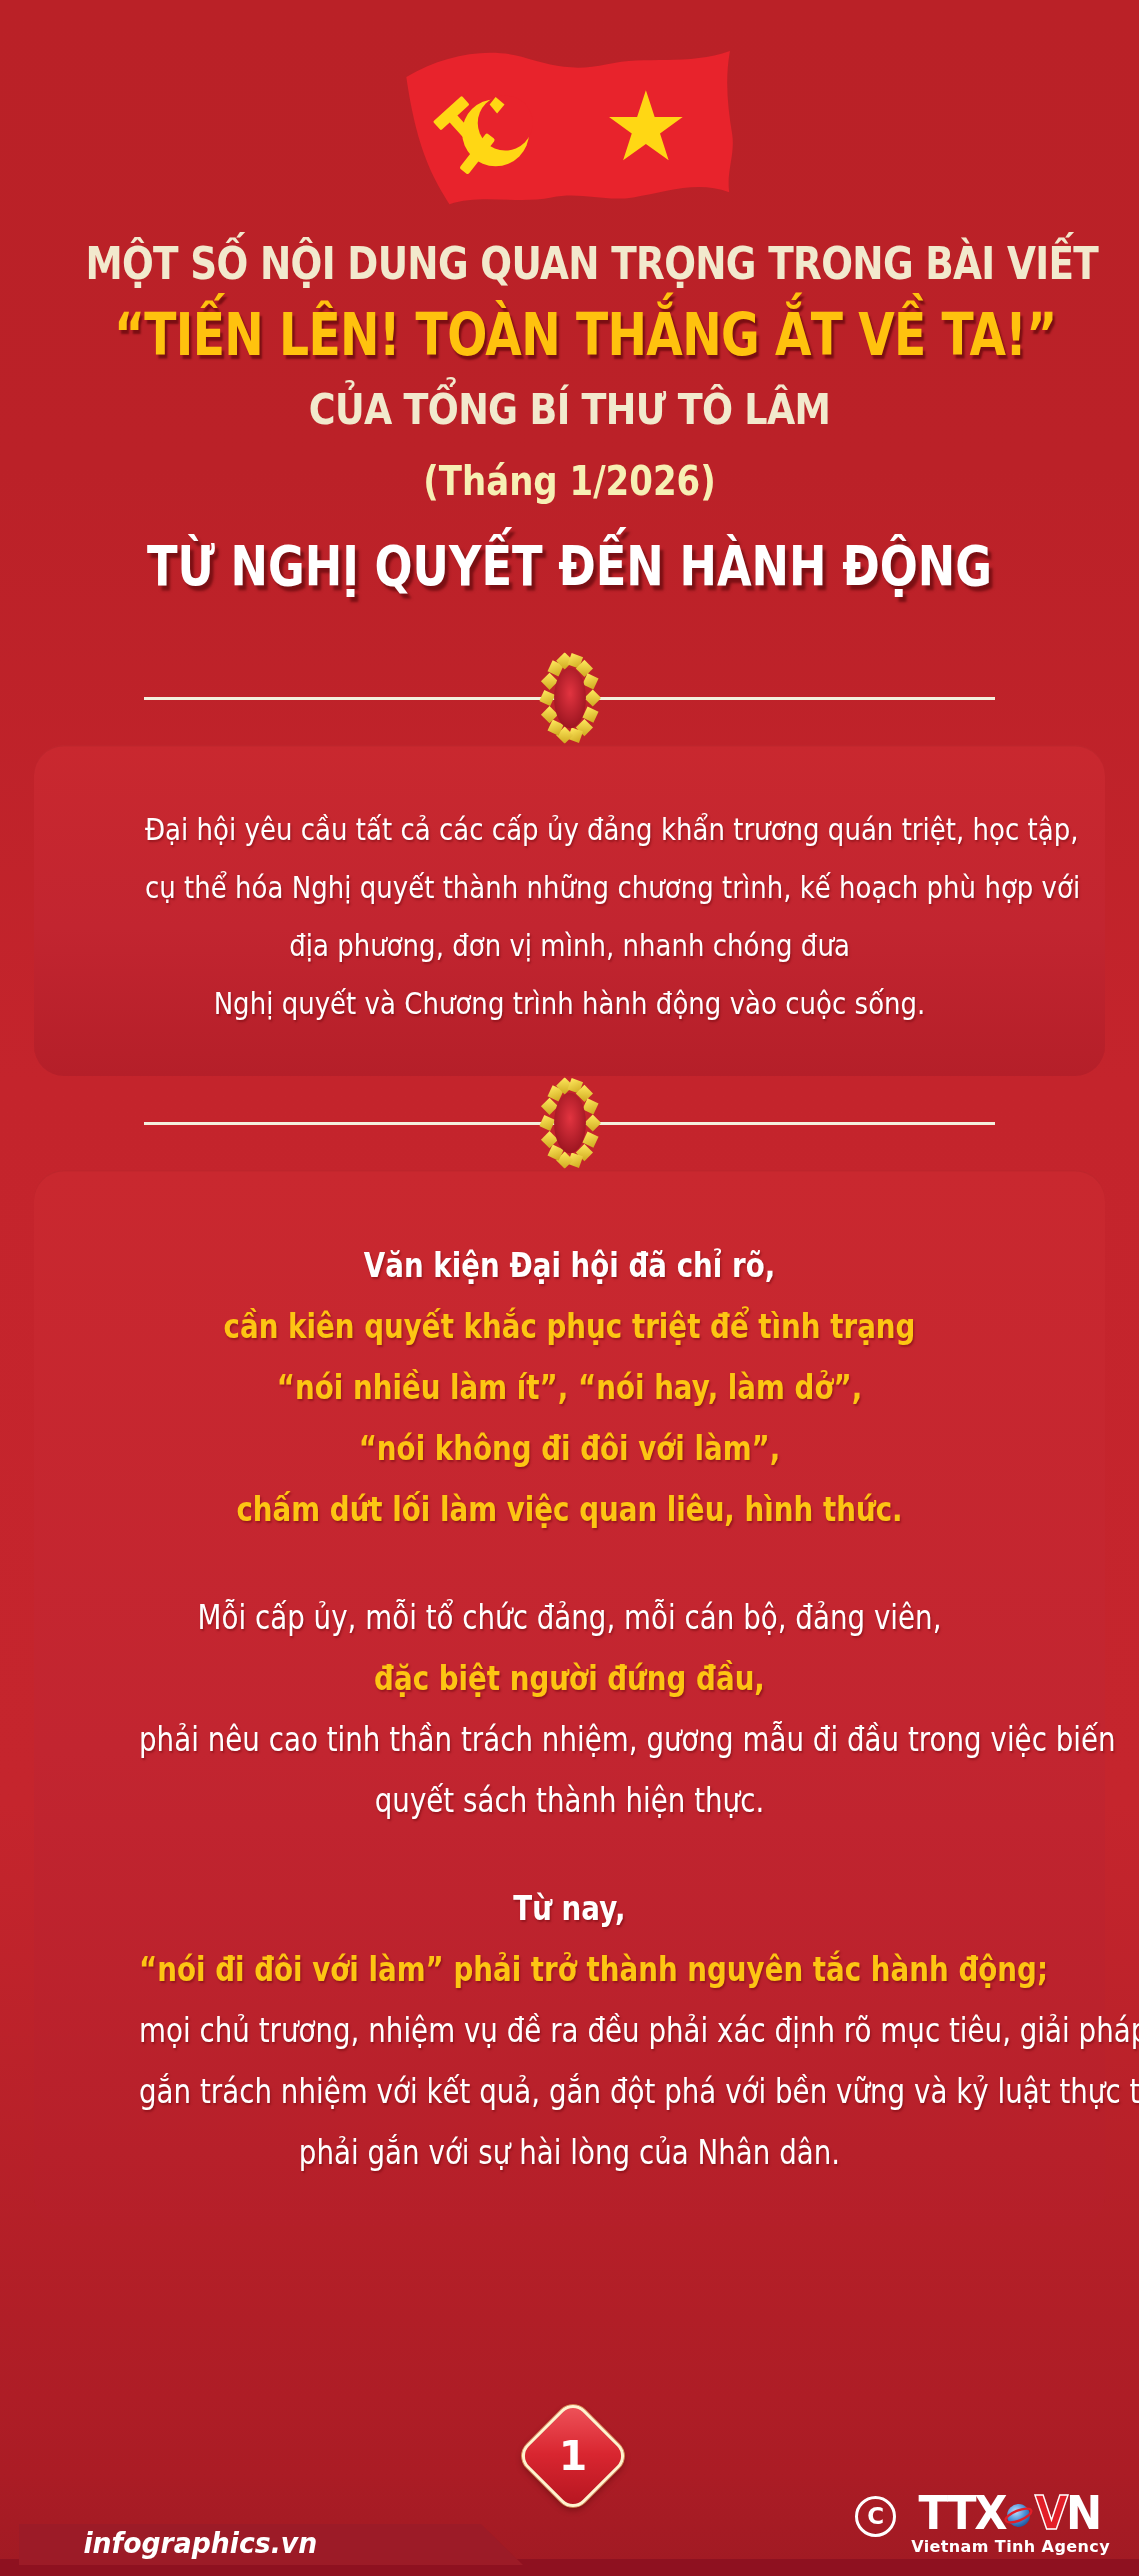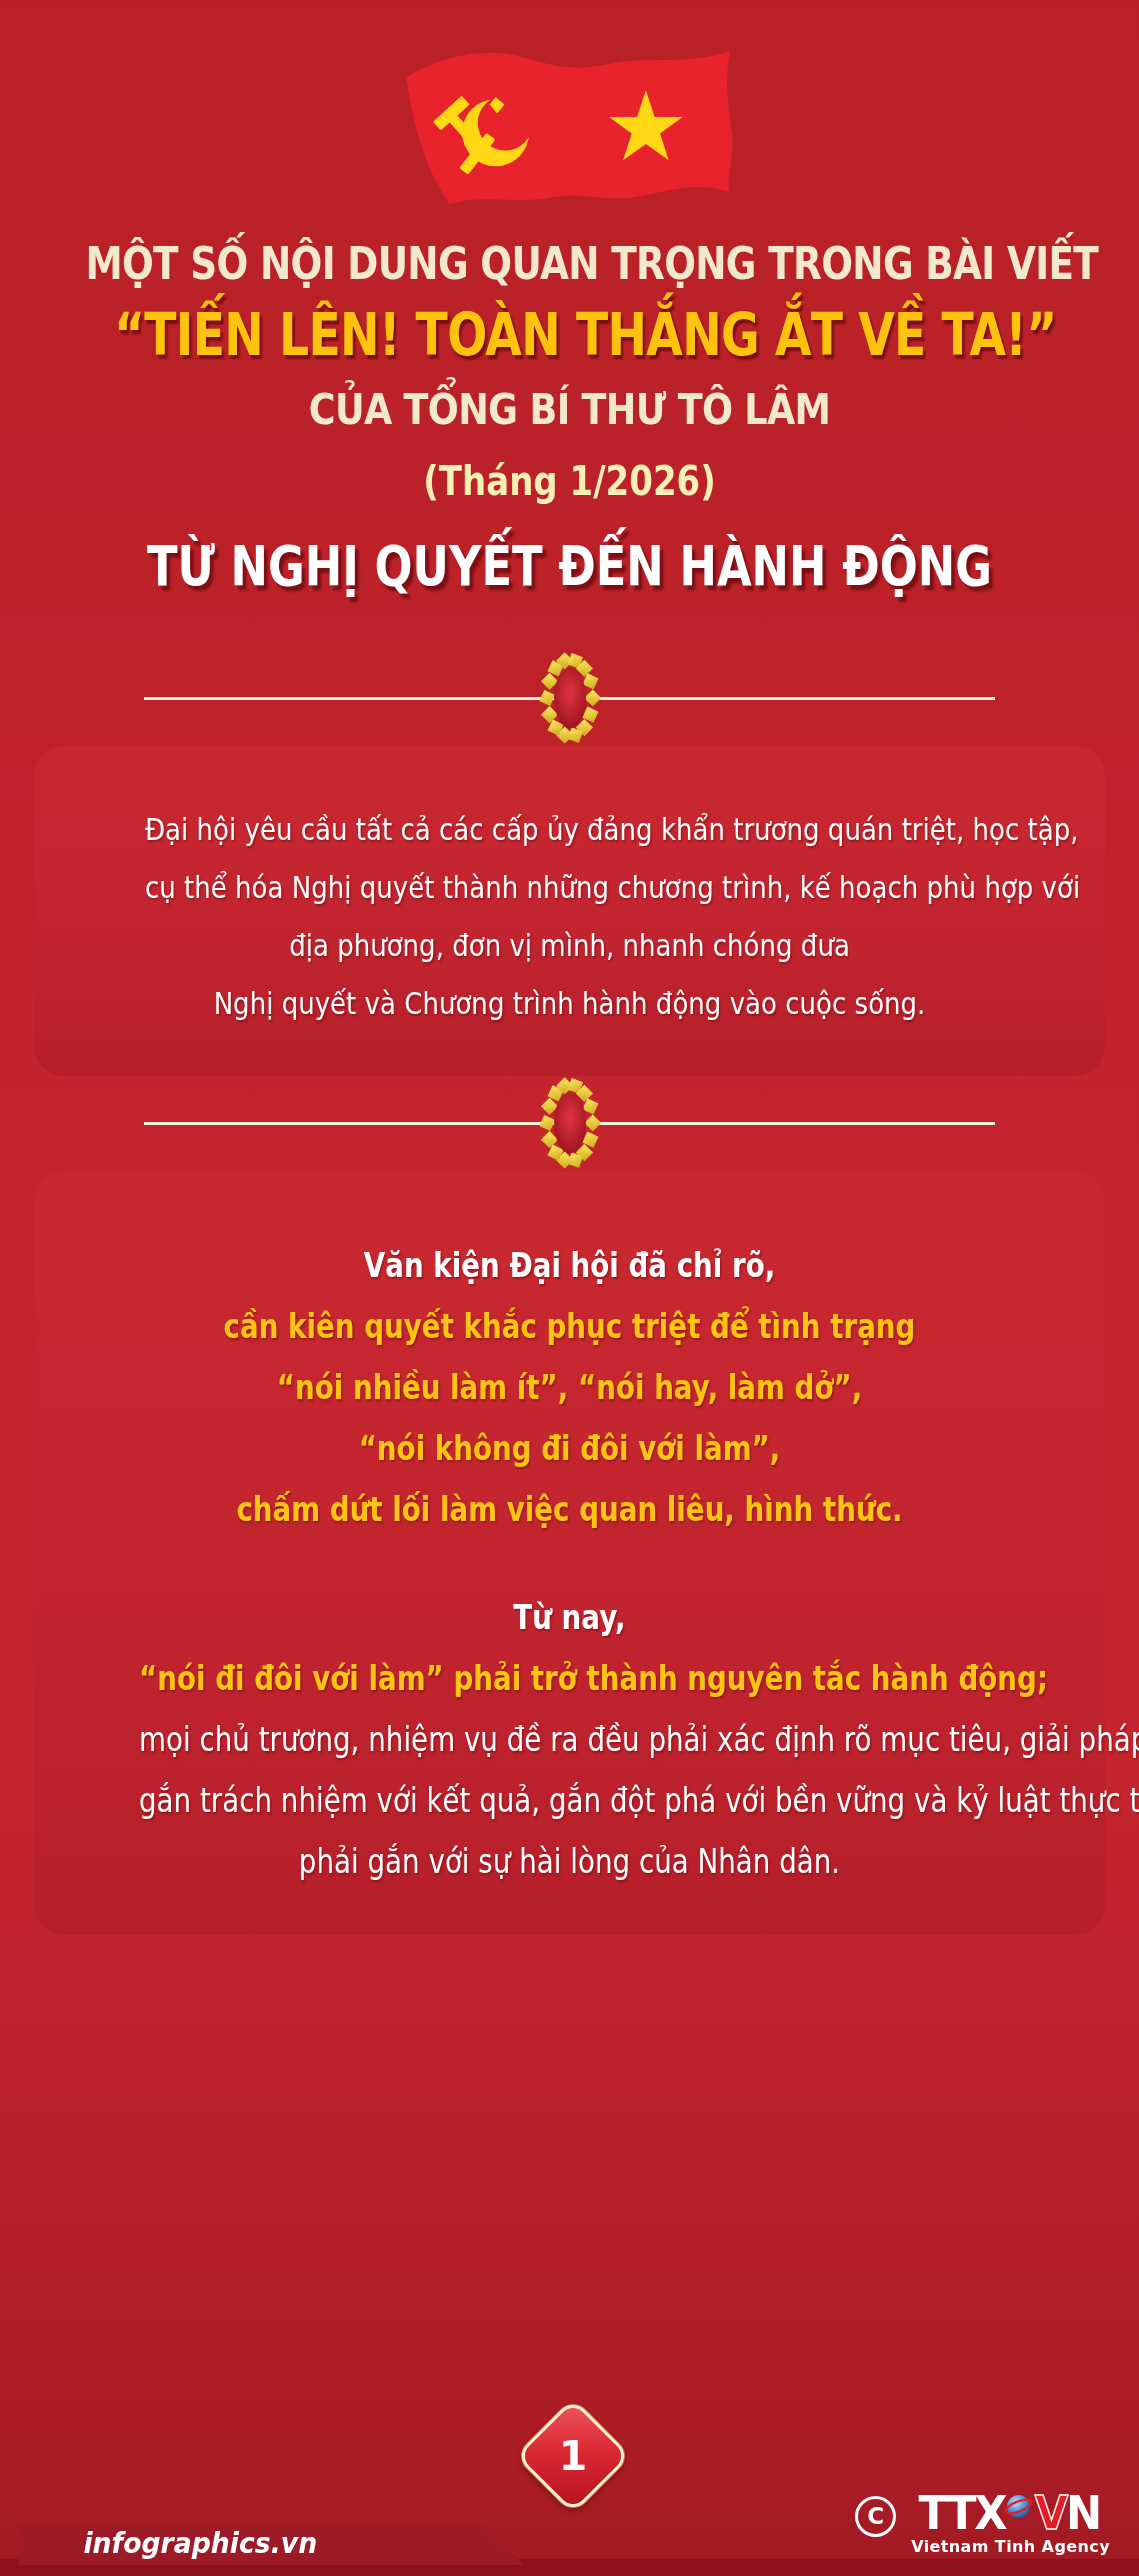--- a/index.html
+++ b/index.html
@@ -54,21 +54,21 @@
   .ribbon{position:absolute;left:0;bottom:11px;width:504px;height:41px;background:#9c1b27;
           -webkit-clip-path:polygon(0 0,462px 0,504px 100%,0 100%);
           clip-path:polygon(0 0,462px 0,504px 100%,0 100%);margin-left:19px;}
   .ribbon span{display:block;padding-left:70px;font-size:29px;font-style:italic;font-weight:bold;
                color:#ffffff;line-height:39px;transform:scaleX(.92);transform-origin:0 50%;}
   .agency{position:absolute;right:29px;bottom:20px;display:flex;align-items:center;}
   .copy-circle{width:35px;height:35px;border:3px solid #fff;border-radius:50%;
                text-align:center;line-height:35px;font-size:23px;font-weight:bold;color:#fff;
                margin-right:15px;margin-top:-10.6px;}
   .ttx-block{text-align:right;}
-  .ttx-row{display:flex;align-items:flex-start;line-height:1;}
+  .ttx-row{display:flex;align-items:center;line-height:1;}
   .ttx-letters{font-size:47px;font-weight:bold;color:#fff;letter-spacing:-2.3px;transform:scaleX(.92);transform-origin:100% 50%;}
   .ttx-vn-v{color:#e31e28;-webkit-text-stroke:1.5px #ffffff;}
   .globe{margin:0 -4.6px 0 -1.5px;position:relative;top:3px;}
   .agency-sub{font-size:16px;font-weight:bold;color:#fff;margin-top:1.5px;letter-spacing:0.4px;}
 </style>
 </head>
 <body>
 
 <div class="poster">
 
@@ -164,20 +164,26 @@
   <div class="card card2">
     <div>
         <div class="para">
           <div class="line ln-wb">Văn kiện Đại hội đã chỉ rõ,</div>
           <div class="line ln-yb">cần kiên quyết khắc phục triệt để tình trạng</div>
           <div class="line ln-yb">“nói nhiều làm ít”, “nói hay, làm dở”,</div>
           <div class="line ln-yb">“nói không đi đôi với làm”,</div>
           <div class="line ln-yb">chấm dứt lối làm việc quan liêu, hình thức.</div>
         </div>
         <div class="para">
+          <div class="line ln-w">Mỗi cấp ủy, mỗi tổ chức đảng, mỗi cán bộ, đảng viên,</div>
+          <div class="line ln-yb">đặc biệt người đứng đầu,</div>
+          <div class="line ln-w">phải nêu cao tinh thần trách nhiệm, gương mẫu đi đầu trong việc biến</div>
+          <div class="line ln-w">quyết sách thành hiện thực.</div>
+        </div>
+        <div class="para">
           <div class="line ln-wb">Từ nay,</div>
           <div class="line ln-yb">“nói đi đôi với làm” phải trở thành nguyên tắc hành động;</div>
           <div class="line ln-w">mọi chủ trương, nhiệm vụ đề ra đều phải xác định rõ mục tiêu, giải pháp,</div>
           <div class="line ln-w">gắn trách nhiệm với kết quả, gắn đột phá với bền vững và kỷ luật thực thi</div>
           <div class="line ln-w">phải gắn với sự hài lòng của Nhân dân.</div>
         </div>
       </div>
   </div>
 
   <div class="badge">

